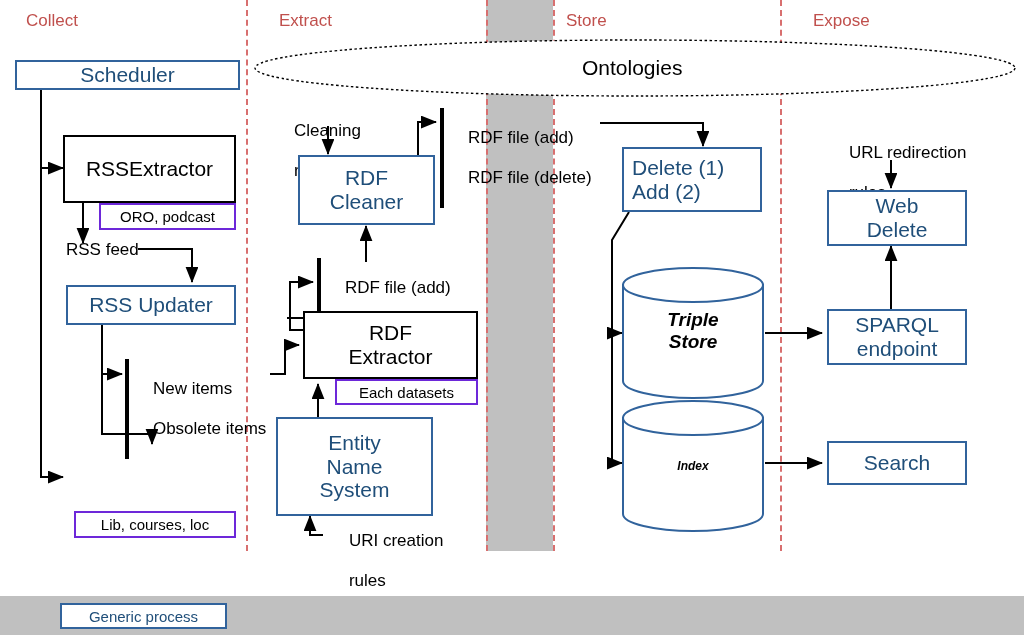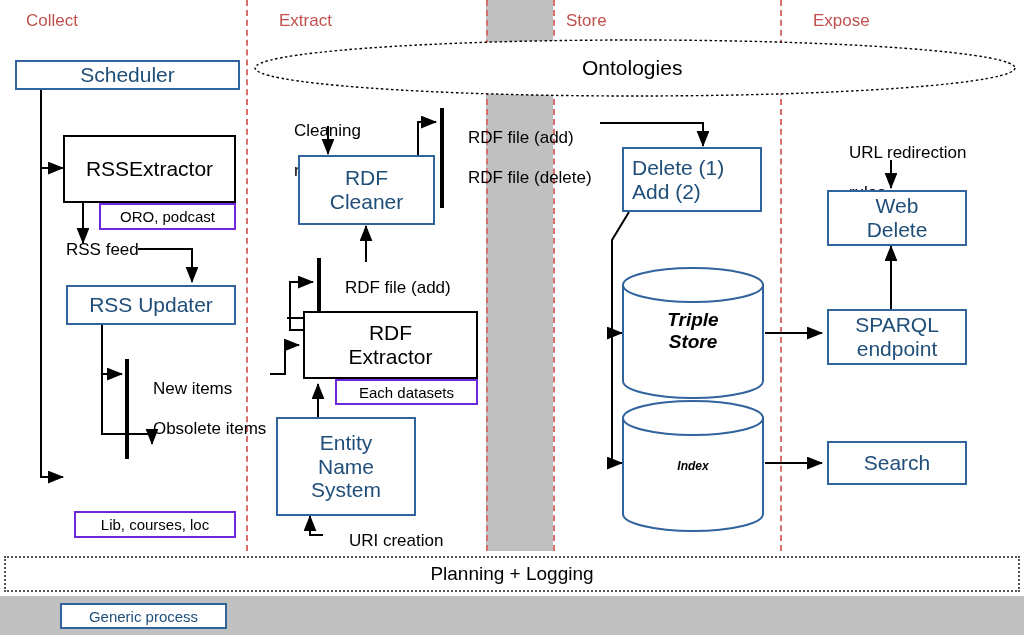--- a/index.html
+++ b/index.html
@@ -163,21 +163,21 @@
   </div>
 
   <div class="box specific" style="left:303px;top:311px;width:175px;height:68px;font-size:21px;flex-direction:column;">
     <span class="lbl">RDF</span>
     <span class="lbl">Extractor</span>
   </div>
   <div class="subbox" style="left:335px;top:379px;width:143px;height:26px;font-size:15px;">
     <span>Each datasets</span>
   </div>
 
-  <div class="box generic" style="left:276px;top:417px;width:140px;height:99px;font-size:21px;flex-direction:column;">
+  <div class="box generic" style="left:276px;top:417px;width:157px;height:99px;font-size:21px;flex-direction:column;">
     <span class="lbl">Entity</span>
     <span class="lbl">Name</span>
     <span class="lbl">System</span>
   </div>
 
   <div class="txt" style="left:330px;top:511px;font-size:17px;">
     <span>URI creation</span><br>
     <span>rules</span>
   </div>
 
@@ -222,22 +222,19 @@
 
   <div class="box generic" style="left:827px;top:309px;width:140px;height:56px;font-size:21px;flex-direction:column;">
     <span class="lbl">SPARQL</span>
     <span class="lbl">endpoint</span>
   </div>
 
   <div class="box generic" style="left:827px;top:441px;width:140px;height:44px;font-size:21px;">
     <span class="lbl">Search</span>
   </div>
 
-  <div class="planbar" style="left:4px;top:556px;width:1016px;height:36px;font-size:19px;">
-    <span>Planning + Logging</span>
-  </div>
 
   <div class="legendbar" style="left:0;top:596px;width:1024px;height:39px;"></div>
   <div class="legend-box generic" style="left:60px;top:603px;width:167px;height:26px;font-size:15px;">
     <span>Generic process</span>
   </div>
 
 </div>
 
 </body></html>

